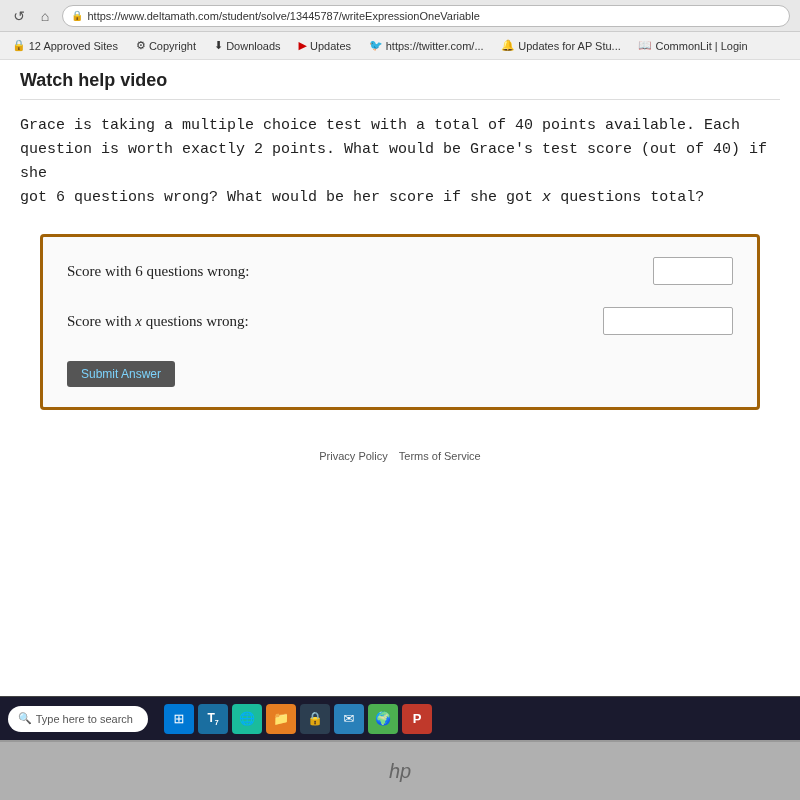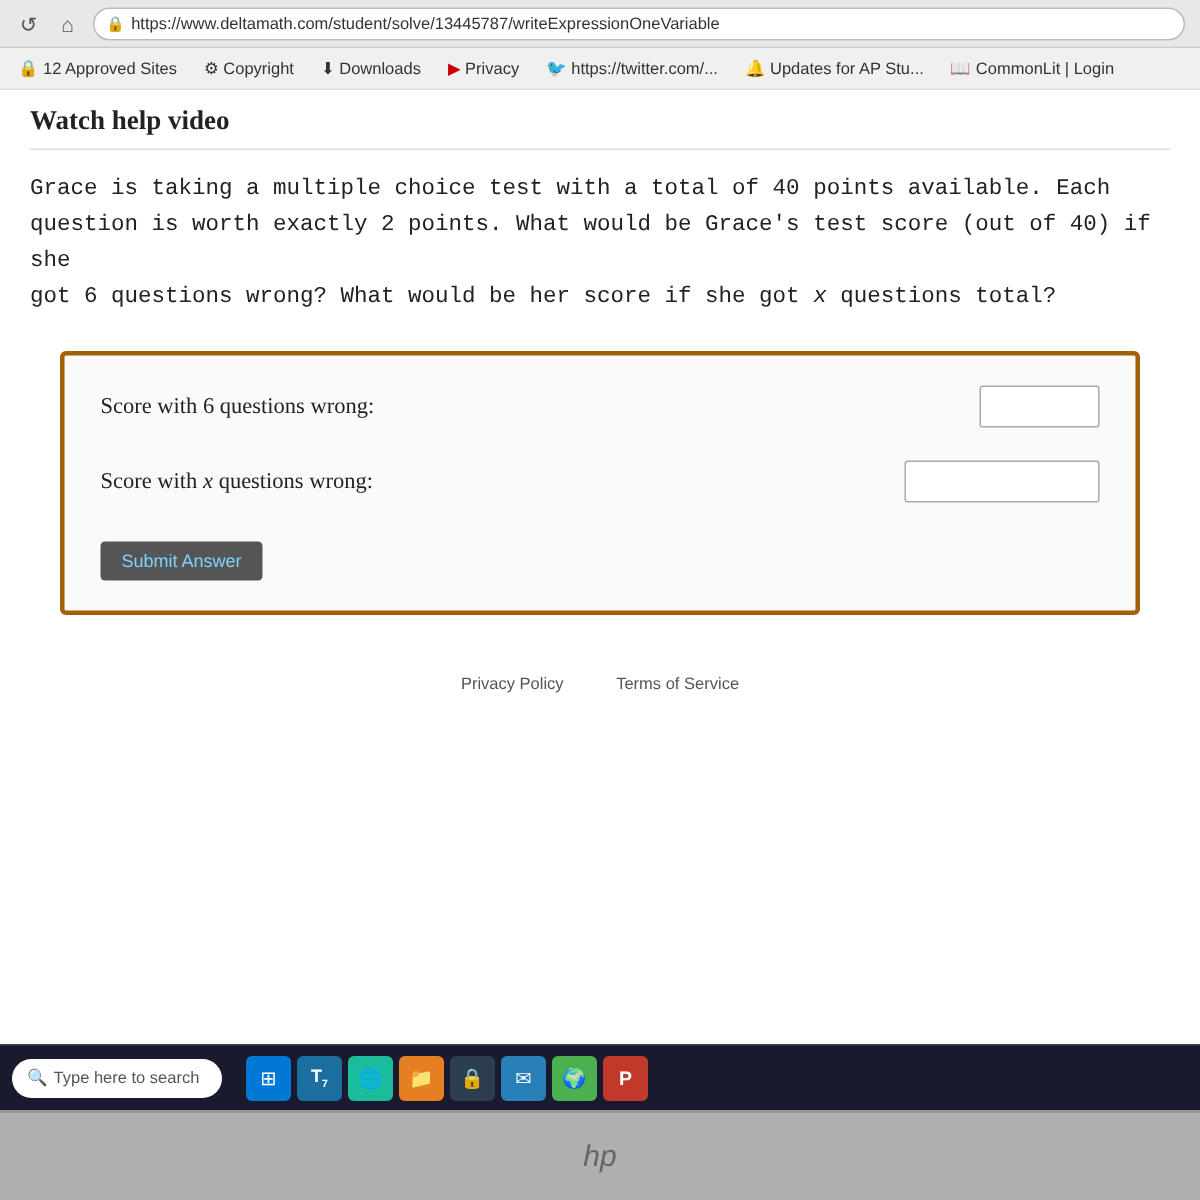--- a/index.html
+++ b/index.html
@@ -93,21 +93,21 @@
     .page-content {
       flex: 1;
       background: white;
       overflow-y: auto;
       padding: 10px 20px 20px 20px;
     }
 
     .watch-help {
       font-size: 18px;
       font-weight: bold;
-      font-family: Liberation Serif, serif;
+      font-family: Liberation Sans, sans-serif;
       color: #222;
       margin-bottom: 14px;
       padding-bottom: 8px;
       border-bottom: 1px solid #ddd;
     }
 
     .problem-text {
       font-size: 15px;
       line-height: 1.6;
       color: #222;
@@ -177,21 +177,21 @@
     .page-footer {
       text-align: center;
       font-size: 11px;
       color: #777;
       padding: 10px 0 20px 0;
     }
 
     .page-footer a {
       color: #555;
       text-decoration: none;
-      margin: 0 16px;
+      margin: 0 4px;
     }
 
     
     .taskbar {
       height: 44px;
       background: #1a1a2e;
       display: flex;
       align-items: center;
       padding: 0 8px;
       gap: 6px;
@@ -277,21 +277,21 @@
     <div class="bookmark-item">
       <span class="bookmark-icon">⚙</span>
       <span>Copyright</span>
     </div>
     <div class="bookmark-item">
       <span class="bookmark-icon">⬇</span>
       <span>Downloads</span>
     </div>
     <div class="bookmark-item">
       <span class="bookmark-icon" style="color:#c00;">▶</span>
-      <span>Privacy</span>
+      <span>Updates</span>
     </div>
     <div class="bookmark-item">
       <span class="bookmark-icon" style="color:#1da1f2;">🐦</span>
       <span>https://twitter.com/...</span>
     </div>
     <div class="bookmark-item">
       <span class="bookmark-icon">🔔</span>
       <span>Updates for AP Stu...</span>
     </div>
     <div class="bookmark-item">

